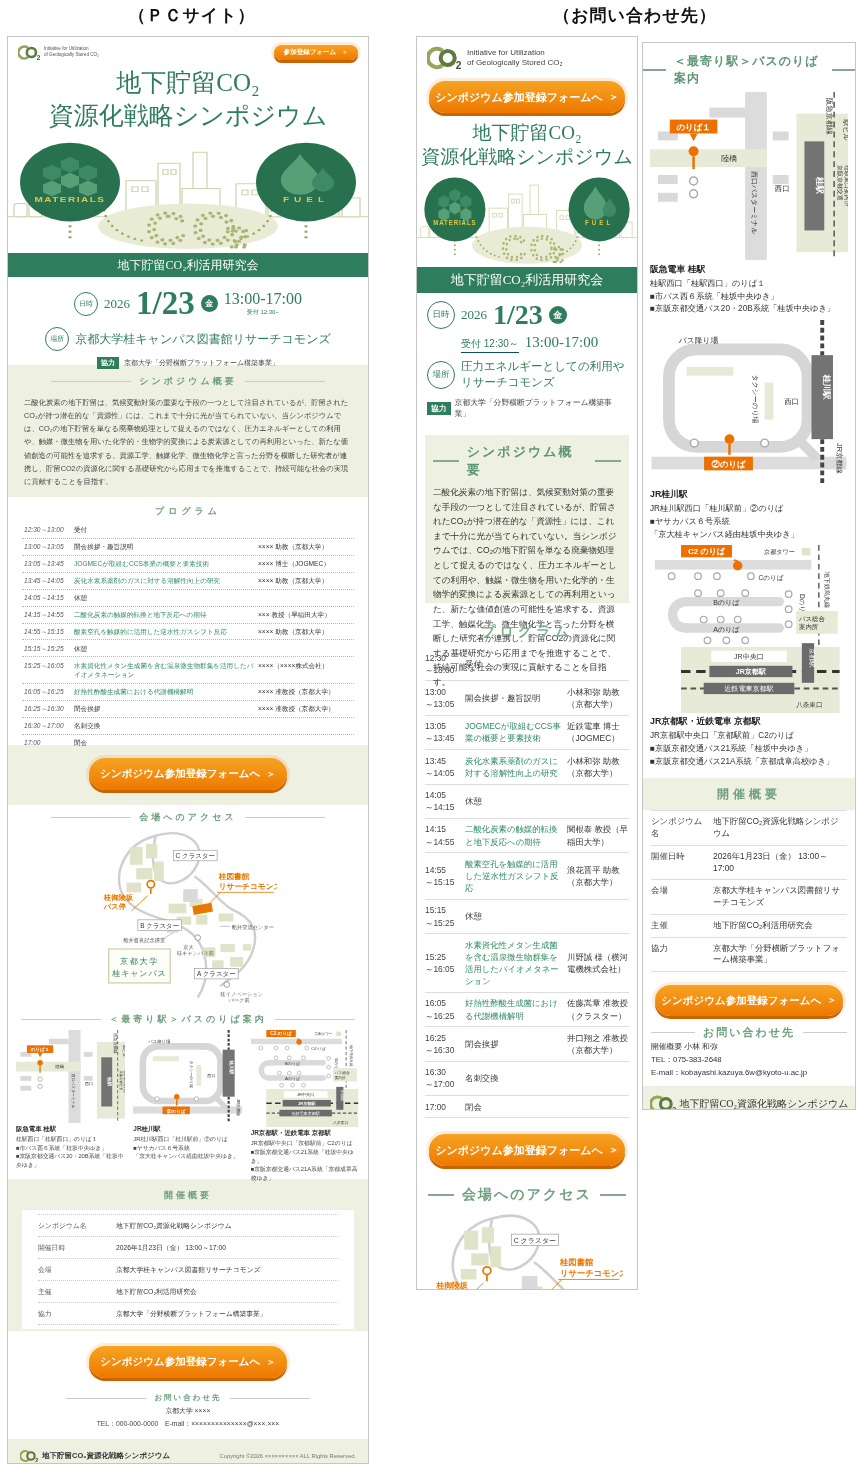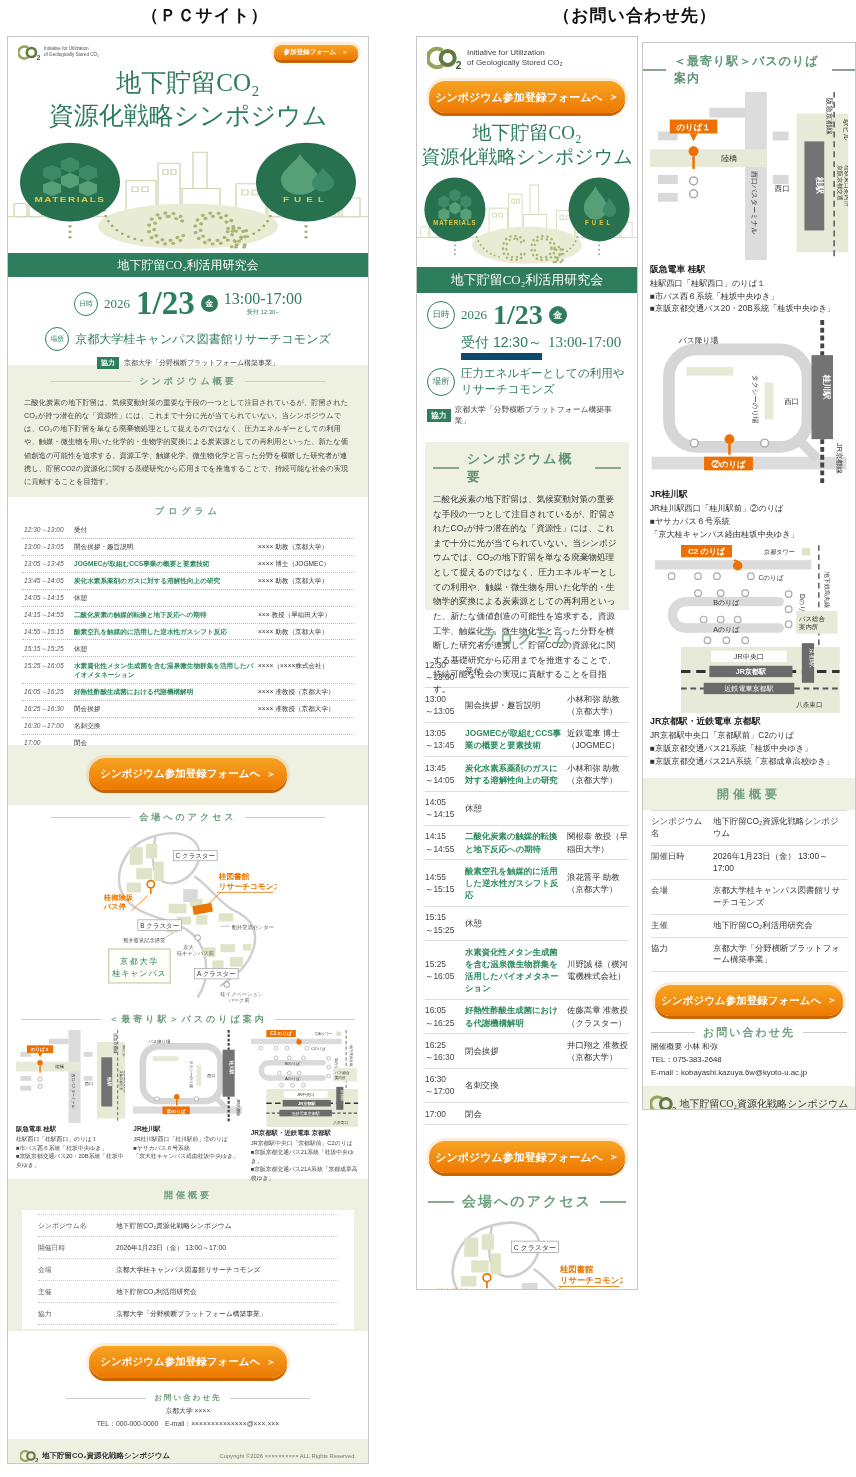--- a/index.html
+++ b/index.html
@@ -1,20 +1,20 @@
 <!DOCTYPE html>
 <html><head>
 <meta charset="utf-8">
 <style>
 *{margin:0;padding:0;box-sizing:border-box}
 html,body{background:#fff}
 body{width:856px;height:1477px;position:relative;font-family:"Liberation Sans",sans-serif;color:#333}
 .serif{font-family:"Liberation Serif",serif}
 .col-label{position:absolute;top:4px;font-size:17px;font-weight:bold;color:#111;text-align:center;letter-spacing:1px}
-#pc-label{left:105px;width:200px}
+#pc-label{left:92px;width:200px}
 #sp-label{left:520px;width:230px}
 .card{position:absolute;background:#fff;border:1px solid #c6c6c6;overflow:hidden}
 #pc-card{left:7px;top:36px;width:362px;height:1428px}
 #sp-card{left:416px;top:36px;width:222px;height:1254px}
 #rt-card{left:642px;top:42px;width:214px;height:1068px}
 .green{color:#2e7d5c}
 .beige{background:#eef0e1}
 
 .btn{display:flex;align-items:center;justify-content:center;gap:6px;color:#fff;font-weight:bold;
  background:linear-gradient(180deg,#f7a423,#ed7800);border-radius:999px;
@@ -55,21 +55,21 @@
 .pc-ov{padding:10px 16px;height:132px}
 .pc-ov .sh{font-size:9px;margin-bottom:8px}
 .pc-ov .body{font-size:7.3px;line-height:1.8;color:#444}
 .pc-prog{padding:8px 14px;height:248px}
 .pc-prog .sh{font-size:9px;letter-spacing:4px;margin-bottom:4px}
 .pr{display:flex;border-bottom:1px dotted #b9b9b9;padding:3.2px 2px;font-size:6.6px;line-height:1.45;align-items:flex-start}
 .pr:first-of-type{border-top:1px dotted #b9b9b9}
 .pr .c1{width:50px;color:#555;flex:none}
 .pr .c2{flex:1;padding-right:4px}
 .pr .c3{width:94px;flex:none}
-.lec{color:#2e8b5f;font-weight:bold}
+.lec{color:#2e8b5f;font-weight:normal}
 .pc-cta{padding:13px 0;height:60px;display:flex;justify-content:center}
 .btn.pc-big{width:198px;height:32px;font-size:10.5px}
 .pc-access{padding:6px 10px;height:206px}
 .pc-access .sh{font-size:9px;margin-bottom:2px}
 .pc-access svg{display:block;margin:0 auto;width:196px;height:182px}
 .pc-st{padding:2px 8px;height:168px}
 .pc-st .sh{font-size:9px;margin-bottom:4px}
 .mrow{display:flex;gap:8px}
 .mcol{flex:1;min-width:0}
 .mcol svg{width:100%;height:auto;display:block}
@@ -97,21 +97,21 @@
 .sp-title{font-family:"Liberation Serif",serif;color:#2e7d5c;text-align:center;font-size:19px;line-height:1.25;height:50px}
 .hero-sp{display:block;width:100%;height:96px}
 .banner.sp{font-size:13px;line-height:26px;height:26px}
 .sp-date{padding:6px 10px}
 .sp-date .r1{display:flex;align-items:center;gap:6px}
 .sp-date .cb{width:28px;height:28px;font-size:8.5px}
 .sp-date .yr{font-size:13px}
 .sp-date .dt{font-size:28px;font-weight:bold}
 .sp-date .wk{width:18px;height:18px;font-size:9px}
 .sp-date .r2{display:flex;align-items:baseline;gap:6px;margin:3px 0 0 34px}
-.sp-date .rc{font-size:14px;color:#2e7d5c;border-bottom:7px solid #0c4a6e;padding-bottom:1px}
+.sp-date .rc{font-size:10px;color:#2e7d5c;border-bottom:1px solid #0c4a6e;padding-bottom:1px}
 .sp-date .tm{font-size:15px}
 .sp-date .r3{display:flex;align-items:center;gap:6px;margin-top:6px}
 .sp-date .venue{font-size:11.5px;line-height:1.35}
 .sp-date .r4{display:flex;align-items:center;gap:4px;margin-top:7px;font-size:7.8px}
 .sp-ov{margin:10px 8px;padding:8px 8px 10px;height:168px}
 .sp-ov .sh{font-size:13px;font-family:"Liberation Serif",serif;letter-spacing:2px;color:#5f9476;margin-bottom:6px}
 .sp-ov .body{font-size:8.6px;line-height:1.7;color:#333}
 .sp-prog{padding:2px 8px}
 .sp-prog .sh{font-size:14px;letter-spacing:4px;color:#7fae8d;margin:8px 0 6px}
 .sr{display:flex;gap:4px;border-bottom:1px solid #ddd;padding:4.5px 0;font-size:8.4px;line-height:1.45;align-items:center}

